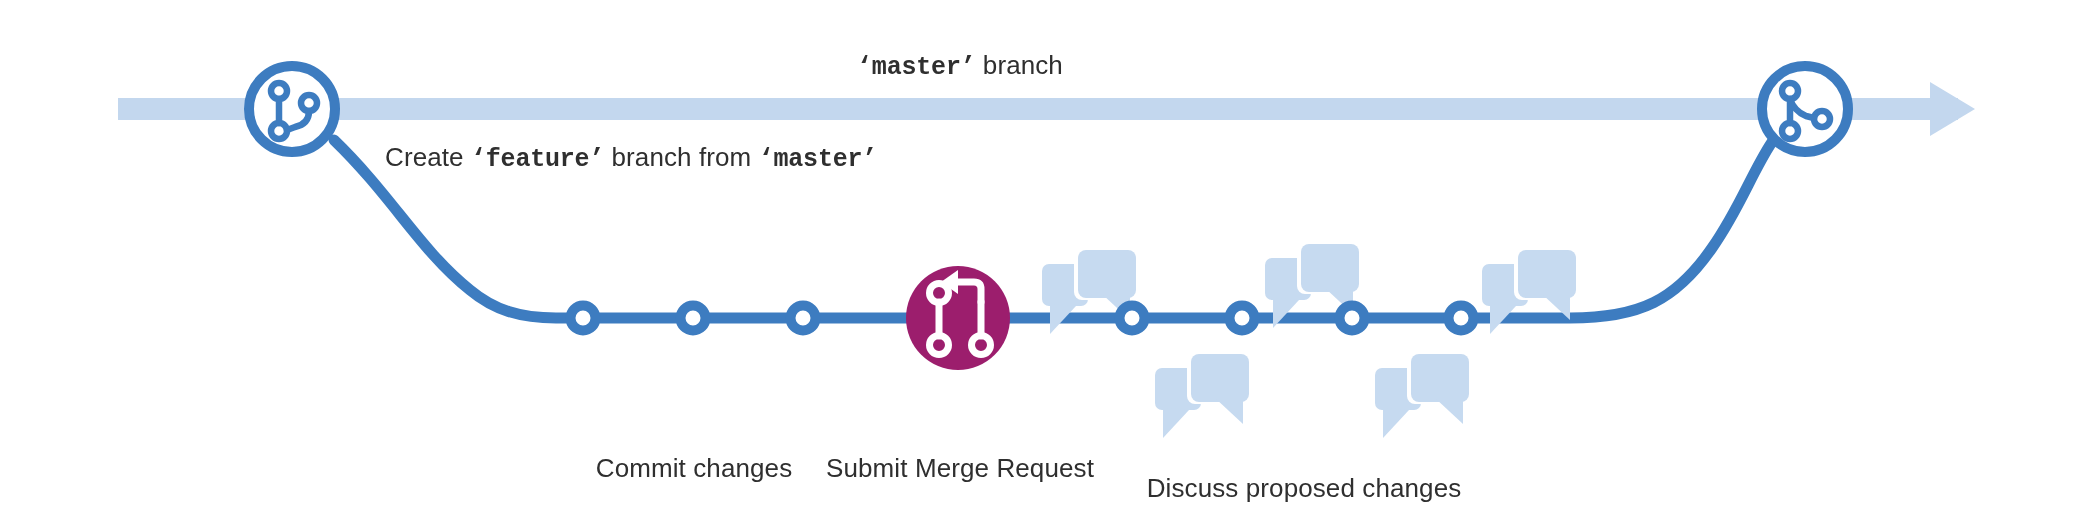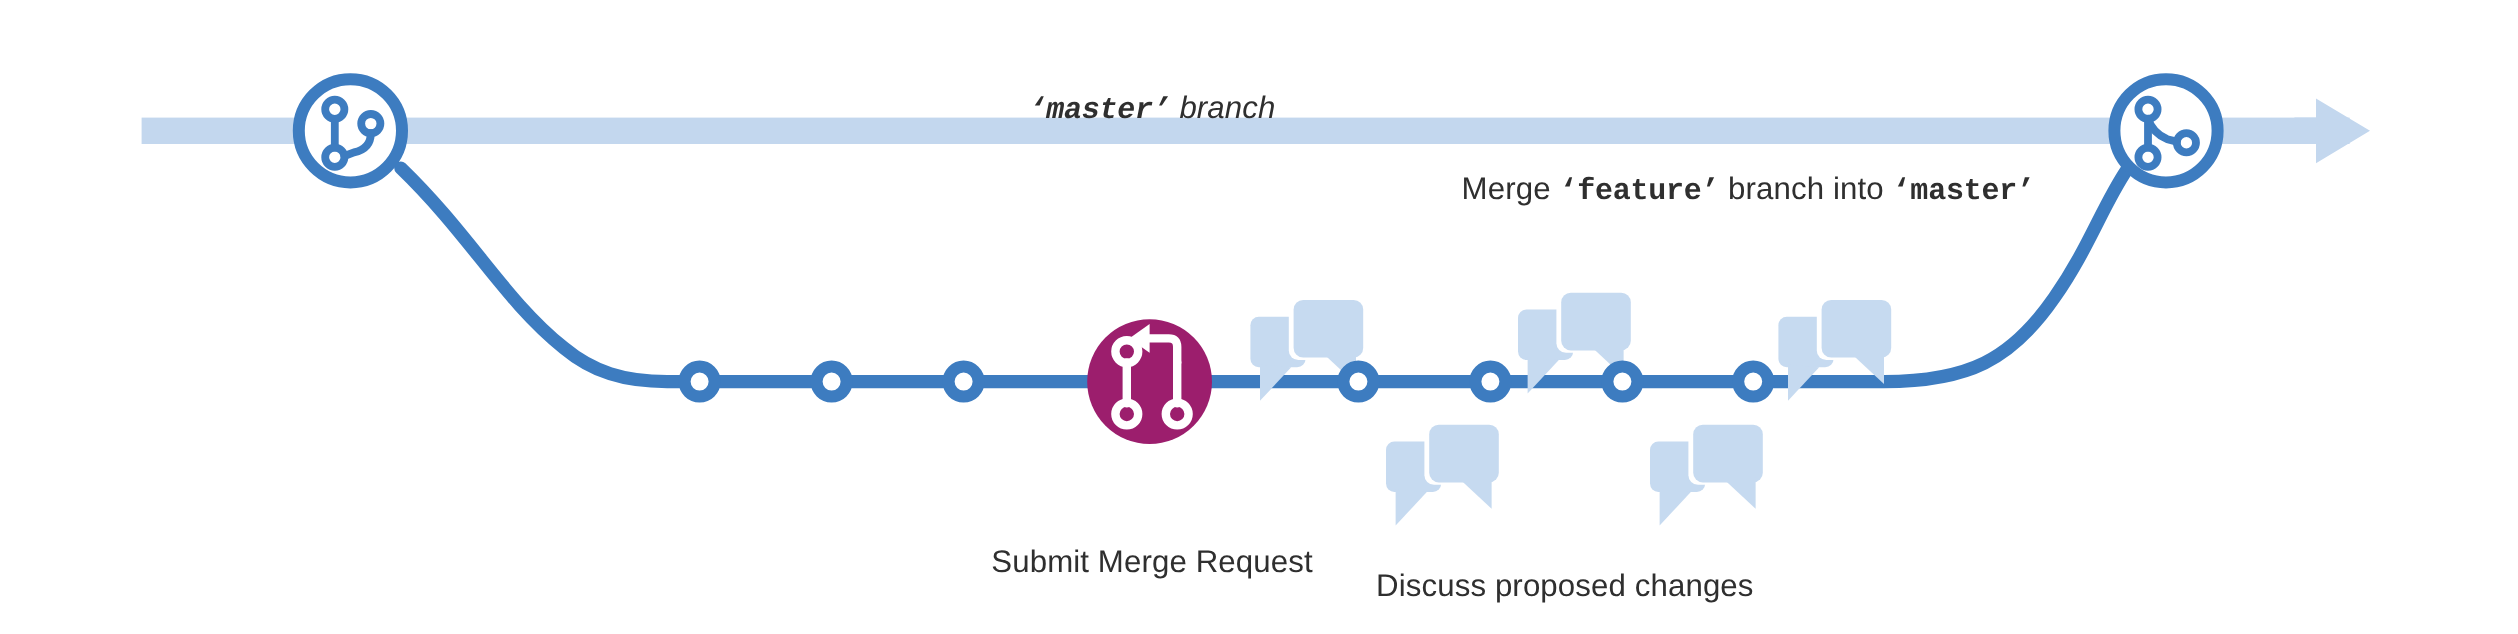--- a/index.html
+++ b/index.html
@@ -164,32 +164,33 @@
         <circle cx="1790" cy="131" r="8"></circle>
         <circle cx="1822" cy="119" r="8"></circle>
         <path d="M 1790 99 Q 1794 111 1806 116 L 1814 118"></path>
       </g>
     </g>
 
   </svg>
 
   <div class="label-layer">
 
-    <div class="dlabel center-x" style="left:960px; top:76px;font-style:italic;">
+    <div class="dlabel center-x" style="left:960px; top:52px;">
       <span class="mono">‘master’</span>
       <span>branch</span>
     </div>
 
-
-    <div class="dlabel" style="left:1218px; top:144px;">
-      <span>Merge</span>
+    <div class="dlabel" style="left:385px; top:144px;">
+      <span>Create</span>
       <span class="mono">‘feature’</span>
-      <span>branch into</span>
+      <span>branch from</span>
       <span class="mono">‘master’</span>
     </div>
 
+
+    <div class="dlabel center-x" style="left:694px; top:455px;">Commit changes</div>
 
     <div class="dlabel center-x" style="left:960px; top:455px;">Submit Merge Request</div>
 
     <div class="dlabel center-x" style="left:1304px; top:455px;margin-top:20px;">Discuss proposed changes</div>
 
   </div>
 </div>
 
 </body></html>

